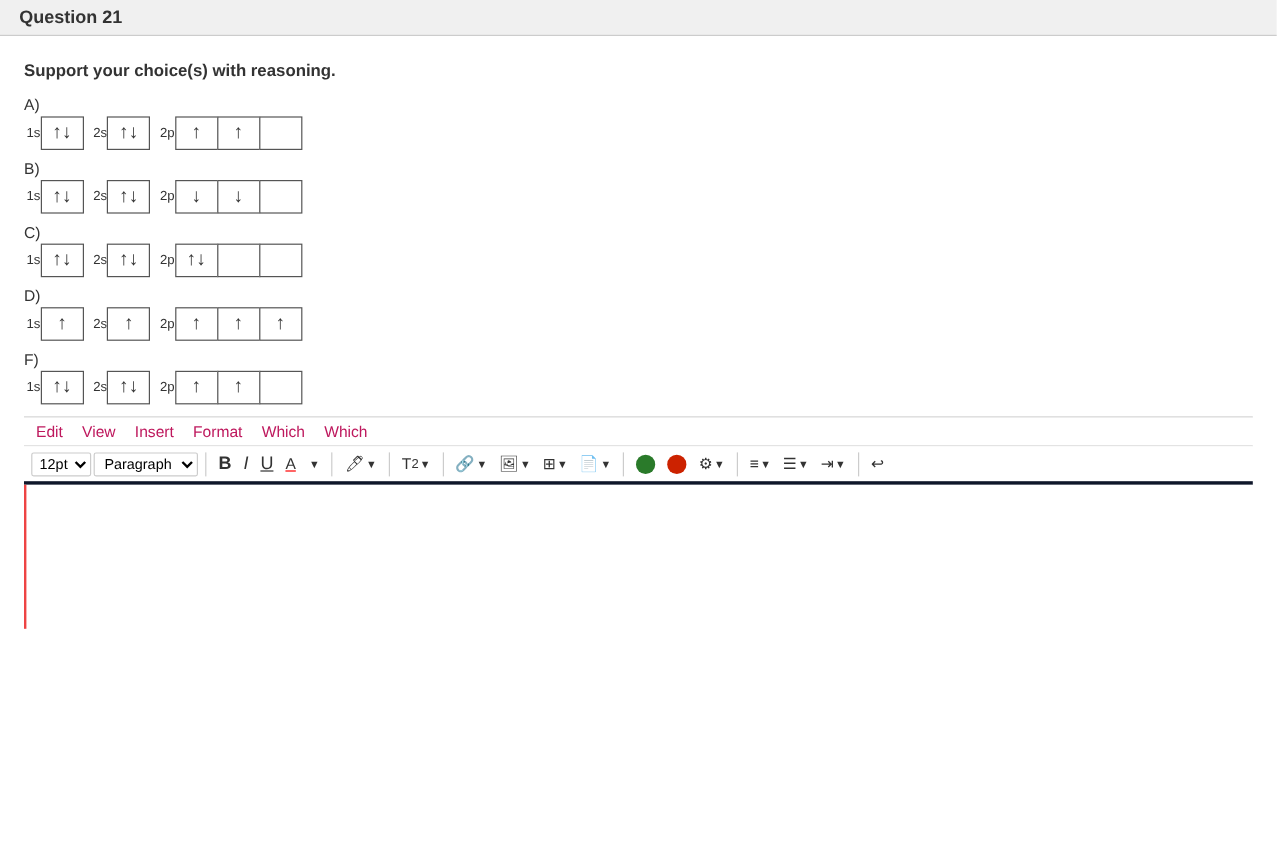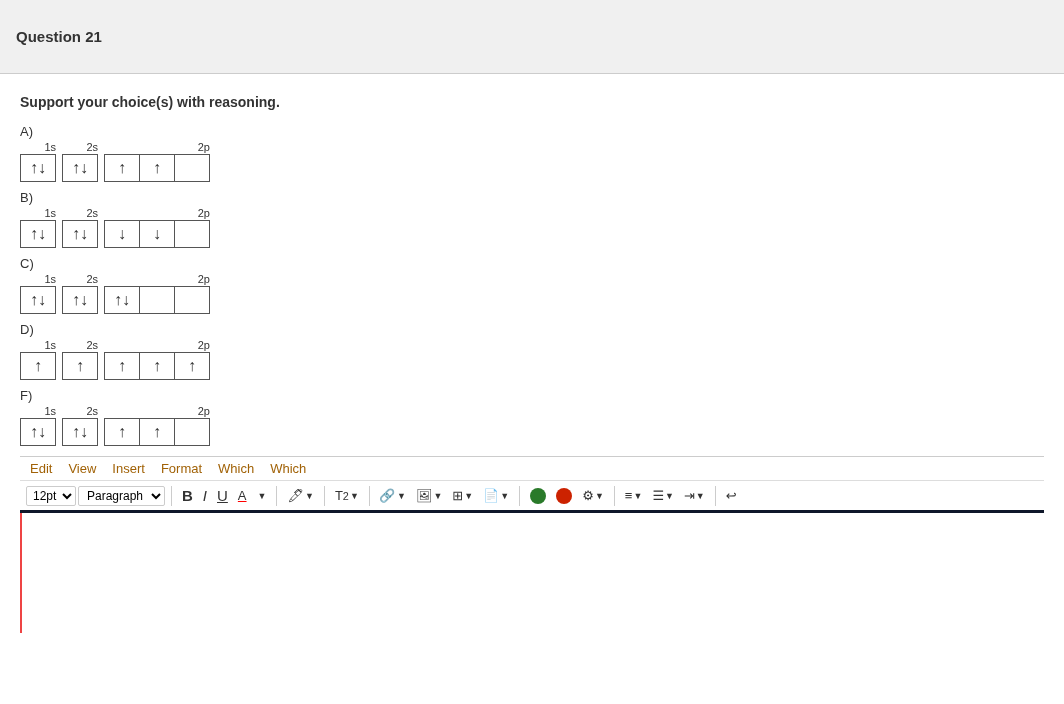--- a/index.html
+++ b/index.html
@@ -1,20 +1,20 @@
 <!DOCTYPE html>
 <html><head>
   <meta charset="utf-8">
   <style>
     * { box-sizing: border-box; margin: 0; padding: 0; }
     body { font-family: Arial, sans-serif; font-size: 14px; background: #fff; color: #333; }
 
     .page-header {
       background: #f0f0f0;
-      padding: 28px 16px;
+      padding: 6px 16px;
       border-bottom: 1px solid #ccc;
       font-weight: bold;
       font-size: 15px;
     }
 
     .content-area {
       padding: 20px 20px 10px 20px;
     }
 
     .question-text {
@@ -40,22 +40,22 @@
 
     .orbital-diagram {
       display: flex;
       align-items: flex-end;
       gap: 6px;
       margin-bottom: 8px;
     }
 
     .orbital-group {
       display: flex;
-      flex-direction: column;
-      align-items: flex-end;
+      flex-direction: row;
+      align-items: center;
     }
 
     .orbital-sublabel {
       font-size: 11px;
       margin-bottom: 1px;
       padding-left: 2px;
     }
 
     .orbital-boxes {
       display: flex;
@@ -90,21 +90,21 @@
       align-items: center;
       padding: 4px 10px;
       gap: 16px;
       border-bottom: 1px solid #ddd;
       background: #fff;
     }
 
     .menu-item {
       font-size: 13px;
       cursor: pointer;
-      color: #a16207;
+      color: #be185d;
     }
 
     .toolbar {
       display: flex;
       align-items: center;
       padding: 4px 6px;
       gap: 2px;
       border-bottom: 3px solid #0f172a;
       background: #fff;
       flex-wrap: nowrap;

